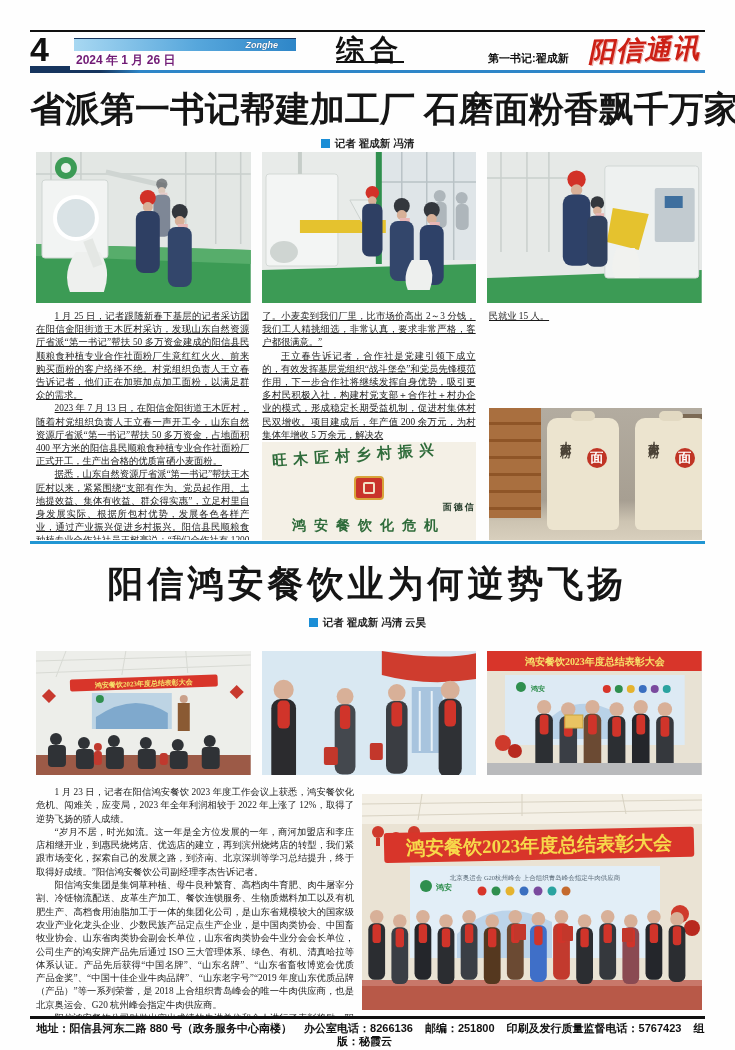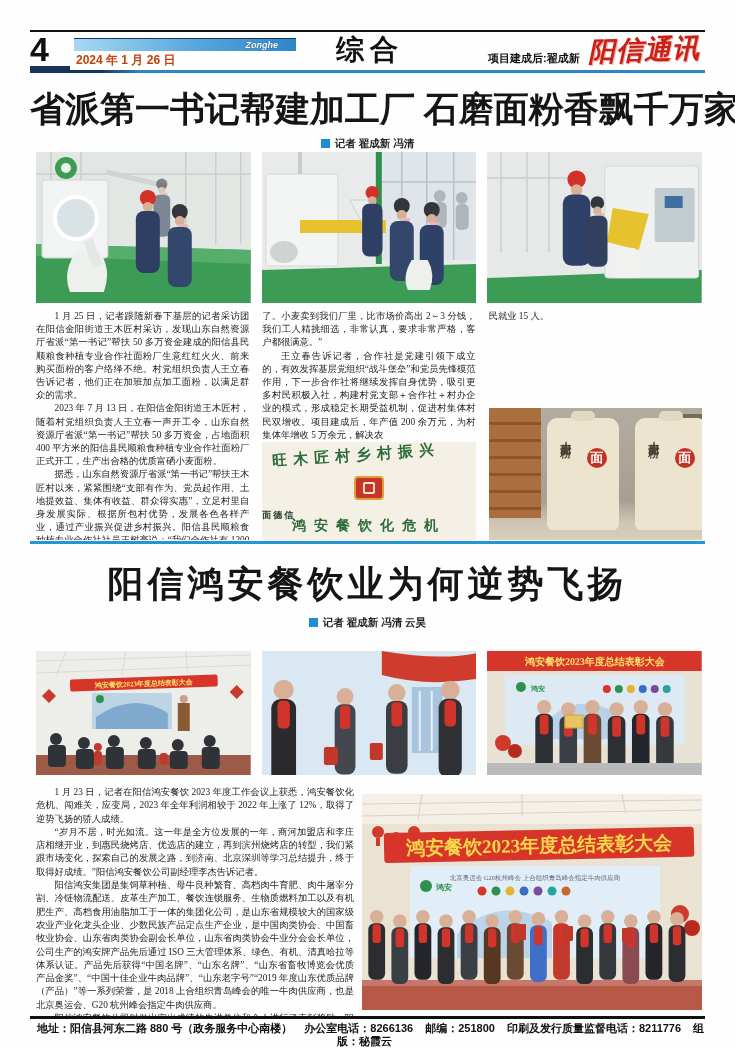--- a/index.html
+++ b/index.html
@@ -9,23 +9,23 @@
 
   
   .top-rule{left:30px;top:30px;width:675px;height:2px;background:#111;}
   .pagenum{left:30px;top:33px;width:40px;height:33px;font:bold 34px/33px "Liberation Sans",sans-serif;
            color:#111;text-align:left;border-bottom:5px solid #16355e;}
   .hdr-bar{left:74px;top:38px;width:222px;height:12px;border-top:1px solid #16355e;
            background:linear-gradient(90deg,#a8d8f2,#57a7dc 55%,#2e86c8);
            display:flex;align-items:center;justify-content:flex-end;}
   .hdr-bar span{font:italic bold 9px/10px "Liberation Sans",sans-serif;color:#fff;padding-right:18px;
                 text-shadow:0 0 1px #16355e;}
-  .hdr-date{left:76px;top:53px;font:bold 12px/14px "Liberation Sans",sans-serif;color:#c2410c;}
+  .hdr-date{left:76px;top:53px;font:bold 12px/14px "Liberation Sans",sans-serif;color:#701a75;}
   .hdr-section{left:310px;top:34px;width:120px;text-align:center;
-               font:bold 28px/32px "Liberation Sans",sans-serif;letter-spacing:6px;color:#111;}
+               font:bold 28px/32px "Liberation Sans",sans-serif;letter-spacing:6px;color:#111;text-decoration:underline;}
   .hdr-editor{left:488px;top:52px;font:bold 11px/13px "Liberation Sans",sans-serif;color:#111;}
   .masthead{left:582px;top:33px;width:124px;text-align:center;color:#cc2015;
             font:italic bold 27px/34px "Liberation Serif",serif;letter-spacing:1px;
             transform:rotate(-2deg);text-shadow:1px 1px 0 rgba(204,32,21,.35);}
   .hdr-rule{left:30px;top:70px;width:675px;height:3px;
             background:linear-gradient(90deg,#16355e 0 70px,#2e86c8 110px);}
 
   
   .headline{left:30px;width:675px;text-align:center;font-weight:900;color:#151515;
             font-family:"Liberation Serif",serif;white-space:nowrap;}
@@ -36,38 +36,38 @@
               vertical-align:-1px;}
   .byline1{top:137px;} .byline2{top:616px;}
 
   
   .row{left:36px;width:666px;display:flex;gap:11px;}
   .row1{top:152px;height:151px;} .row2{top:651px;height:124px;}
   .photo{flex:1;overflow:hidden;background:#e4e7e5;}
   .photo svg{display:block;width:100%;height:100%;}
 
   
-  .art1{left:36px;top:310px;width:666px;height:230px;display:flex;gap:13px;}
+  .art1{left:36px;top:310px;width:666px;height:230px;display:flex;gap:13px;text-decoration:underline;}
   .col{flex:1;overflow:hidden;display:flex;flex-direction:column;
        font-size:9.3px;line-height:13.2px;text-align:justify;color:#222;}
   .col p{margin:0;text-indent:2em;}
   .col p.cont{text-indent:0;}
   .art2text{left:36px;top:786px;width:318px;height:230px;overflow:hidden;
             font-size:9.3px;line-height:13.3px;text-align:justify;color:#222;}
   .art2text p{margin:0;text-indent:2em;}
 
   
   .sign{margin-top:auto;height:104px;background:#f4f0e6;position:relative;overflow:hidden;}
   .sign .arc{position:absolute;left:4px;top:4px;width:180px;text-align:center;color:#2e6b3a;
              font:bold 15px/18px "Liberation Serif",serif;letter-spacing:6px;transform:rotate(-4deg);}
   .sign .emb{position:absolute;left:50%;top:34px;transform:translateX(-50%);width:26px;height:20px;
              background:#c9342a;border:2px solid #d8a43a;border-radius:4px;}
   .sign .emb:after{content:"";position:absolute;left:7px;top:4px;width:8px;height:8px;
              border:2px solid #f2e2c4;border-radius:2px;}
-  .sign .brand{position:absolute;left:0;top:68px;width:100%;text-align:left;color:#243b2a;
+  .sign .brand{position:absolute;left:0;top:60px;width:100%;text-align:right;color:#243b2a;
              font:bold 9px/10px "Liberation Sans",sans-serif;letter-spacing:2px;}
   .sign .cap{position:absolute;left:0;bottom:6px;width:100%;text-align:center;color:#2e6b3a;
              font:bold 14px/16px "Liberation Serif",serif;letter-spacing:8px;}
 
   
   .bags{margin-top:auto;height:132px;background:linear-gradient(#b3aca0,#a79f92 70%,#cdc4b2 86%,#d8cfbd);
         position:relative;overflow:hidden;}
   .bags .boxes{position:absolute;left:0;top:0;width:52px;height:110px;
         background:repeating-linear-gradient(#a96f3f 0 14px,#8f5527 14px 17px);}
   .bags .shelf{position:absolute;right:0;top:6px;width:34px;height:116px;
@@ -118,21 +118,21 @@
     </defs>
   </svg>
 
   <div class="abs top-rule"></div>
   <div class="abs pagenum">4</div>
   <div class="abs hdr-bar">
     <span>Zonghe</span>
   </div>
   <div class="abs hdr-date">2024 年 1 月 26 日</div>
   <div class="abs hdr-section">综合</div>
-  <div class="abs hdr-editor">项目建成后:翟成新</div>
+  <div class="abs hdr-editor">第一书记:翟成新</div>
   <div class="abs masthead">阳信通讯</div>
   <div class="abs hdr-rule"></div>
 
   <div class="abs headline headline1">省派第一书记帮建加工厂 石磨面粉香飘千万家</div>
   <div class="abs byline byline1">
     <span class="sq"></span><span>记者 翟成新 冯清</span>
   </div>
 
   <div class="abs row row1">
     <div class="photo">
@@ -403,16 +403,16 @@
       <use href="#fig" x="270" y="110" fill="#24262b" transform="scale(1.05)"></use>
       <use href="#fig" x="292" y="112" fill="#2b2d31" transform="scale(1.05)"></use>
       <rect x="152" y="130" width="12" height="16" rx="1" fill="#c3372b"></rect>
       <rect x="200" y="132" width="11" height="15" rx="1" fill="#c3372b"></rect>
       <rect x="260" y="134" width="11" height="14" rx="1" fill="#c3372b"></rect>
     </svg>
   </div>
 
   <div class="abs foot-rule"></div>
   <div class="abs footer">
-    <span>地址：阳信县河东二路 880 号（政务服务中心南楼）</span><span>办公室电话：8266136</span><span>邮编：251800</span><span>印刷及发行质量监督电话：8211776</span><span>组版：秘霞云</span>
+    <span>地址：阳信县河东二路 880 号（政务服务中心南楼）</span><span>办公室电话：8266136</span><span>邮编：251800</span><span>印刷及发行质量监督电话：5767423</span><span>组版：秘霞云</span>
   </div>
 
 </div>
 
 </body></html>

